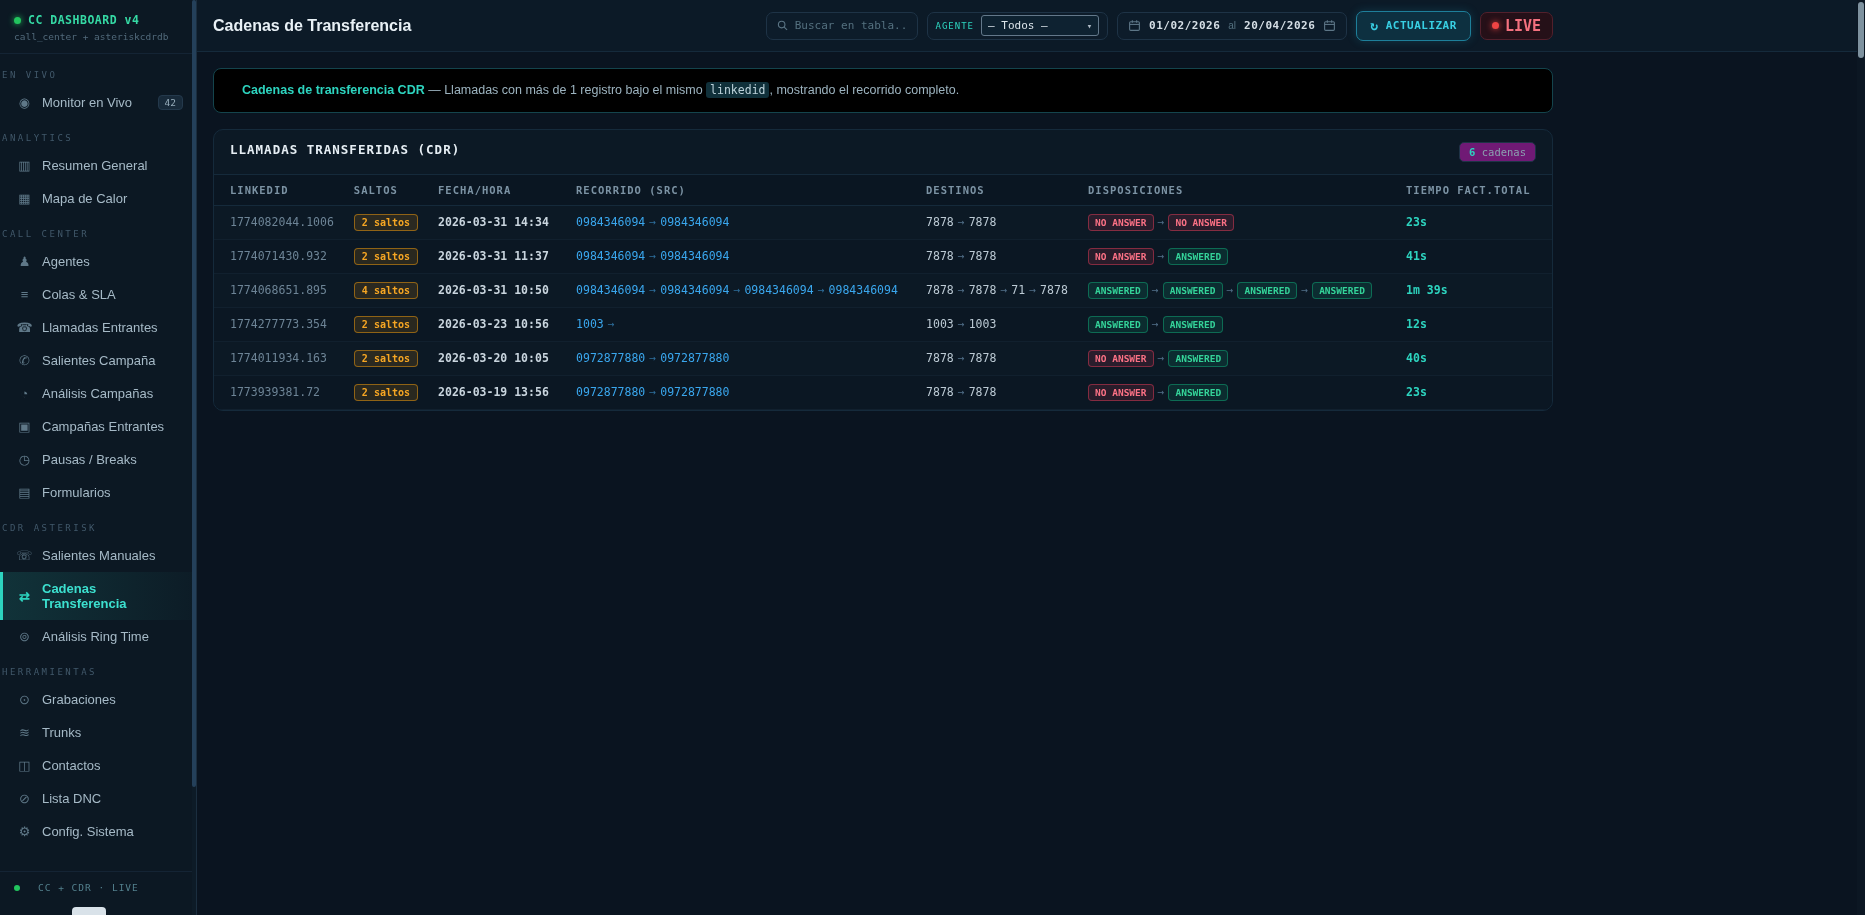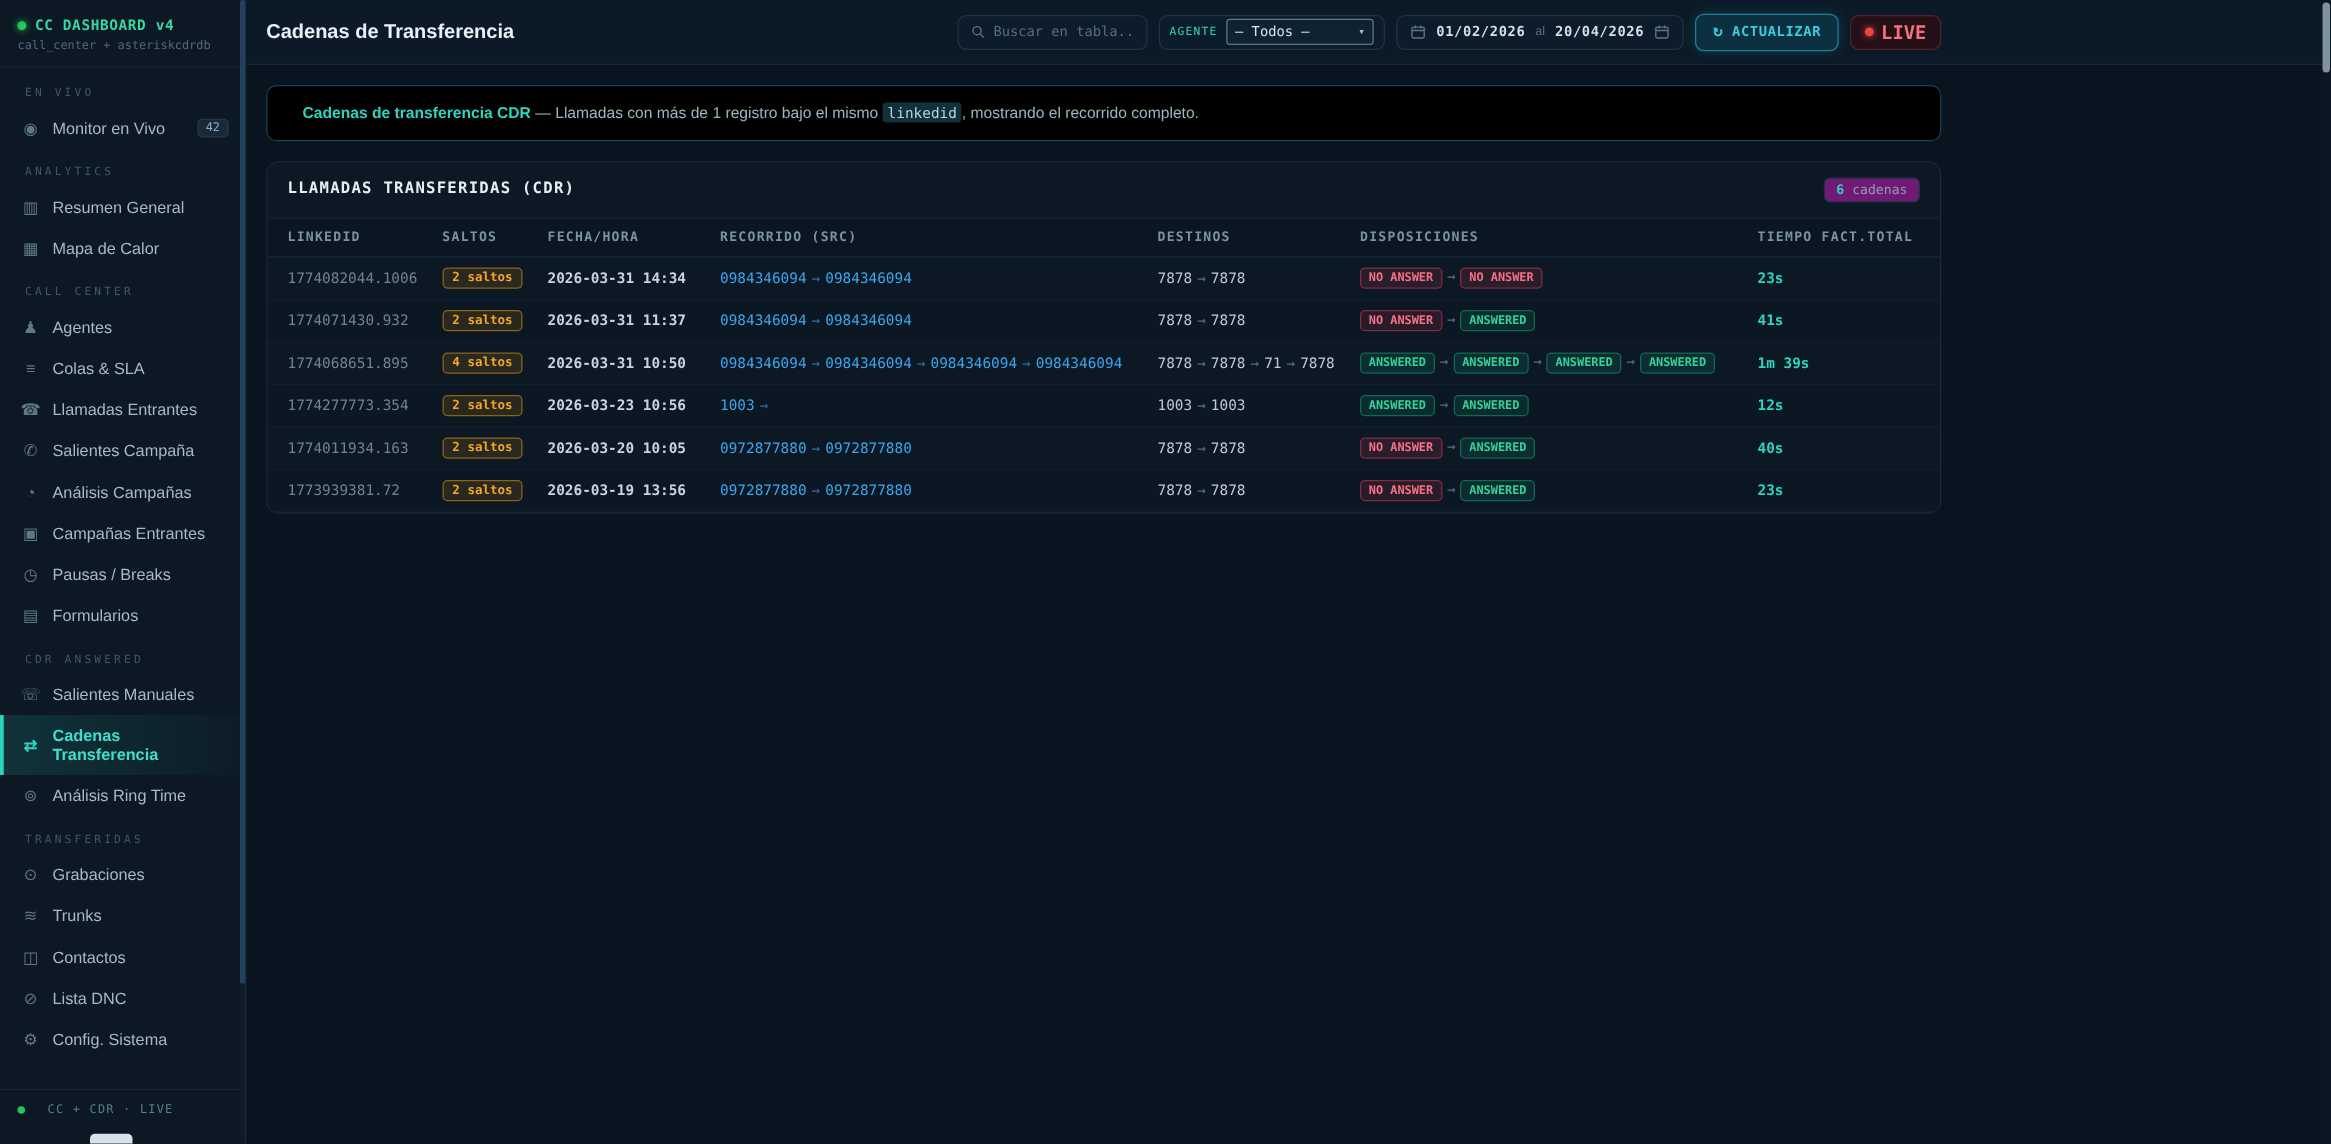--- a/index.html
+++ b/index.html
@@ -10,21 +10,21 @@
   
   .sidebar{width:197px;min-width:197px;background:#0c1823;border-right:1px solid #1b2e3f;
     display:flex;flex-direction:column;position:relative;overflow:hidden}
   .sb-logo{padding:13px 14px 11px;border-bottom:1px solid #142434}
   .logo-line{font-family:"DejaVu Sans Mono",monospace;font-size:11.5px;font-weight:bold;
     color:#35d9a4;letter-spacing:.5px;display:flex;align-items:center;gap:7px}
   .logo-dot{width:7px;height:7px;border-radius:50%;background:#22c55e;box-shadow:0 0 6px #22c55e}
   .logo-sub{font-family:"DejaVu Sans Mono",monospace;font-size:9.5px;color:#51697a;margin-top:4px}
   .sb-nav{flex:1;padding-top:2px;overflow:hidden}
   .nav-section-label{font-family:"DejaVu Sans Mono",monospace;font-size:9px;letter-spacing:2.5px;
-    color:#41586a;padding:14px 20px 6px}
+    color:#41586a;padding:14px 2px 6px}
   .nav-item{display:flex;align-items:center;gap:9px;padding:9px 13px;font-size:13px;
     color:#a6bac7;cursor:pointer;border-left:3px solid transparent}
   .nav-item.active{background:linear-gradient(90deg,rgba(45,212,191,.14),rgba(45,212,191,.02));
     border-left-color:#2dd4bf;color:#3ce0cf;font-weight:bold}
   .nav-icon{width:17px;font-size:13px;color:#5f7888;text-align:center;flex:0 0 17px}
   .nav-item.active .nav-icon{color:#2dd4bf}
   .nav-badge{margin-left:auto;background:#182a3a;border:1px solid #24394c;color:#96acba;
     font-family:"DejaVu Sans Mono",monospace;font-size:9.5px;padding:1px 6px;border-radius:4px}
   .sb-footer{padding:10px 14px 22px;border-top:1px solid #142434;position:relative}
   .footer-line{font-family:"DejaVu Sans Mono",monospace;font-size:9.5px;color:#53808d;
@@ -171,34 +171,34 @@
           <span class="nav-label">Campañas Entrantes</span>
         </div>
         <div class="nav-item">
           <span class="nav-icon">◷</span>
           <span class="nav-label">Pausas / Breaks</span>
         </div>
         <div class="nav-item">
           <span class="nav-icon">▤</span>
           <span class="nav-label">Formularios</span>
         </div>
-        <div class="nav-section-label">CDR ANSWERED</div>
+        <div class="nav-section-label">CDR ASTERISK</div>
         <div class="nav-item">
           <span class="nav-icon">☏</span>
           <span class="nav-label">Salientes Manuales</span>
         </div>
         <div class="nav-item active">
           <span class="nav-icon">⇄</span>
           <span class="nav-label">Cadenas Transferencia</span>
         </div>
         <div class="nav-item">
           <span class="nav-icon">⊚</span>
           <span class="nav-label">Análisis Ring Time</span>
         </div>
-        <div class="nav-section-label">TRANSFERIDAS</div>
+        <div class="nav-section-label">HERRAMIENTAS</div>
         <div class="nav-item">
           <span class="nav-icon">⊙</span>
           <span class="nav-label">Grabaciones</span>
         </div>
         <div class="nav-item">
           <span class="nav-icon">≋</span>
           <span class="nav-label">Trunks</span>
         </div>
         <div class="nav-item">
           <span class="nav-icon">◫</span>

